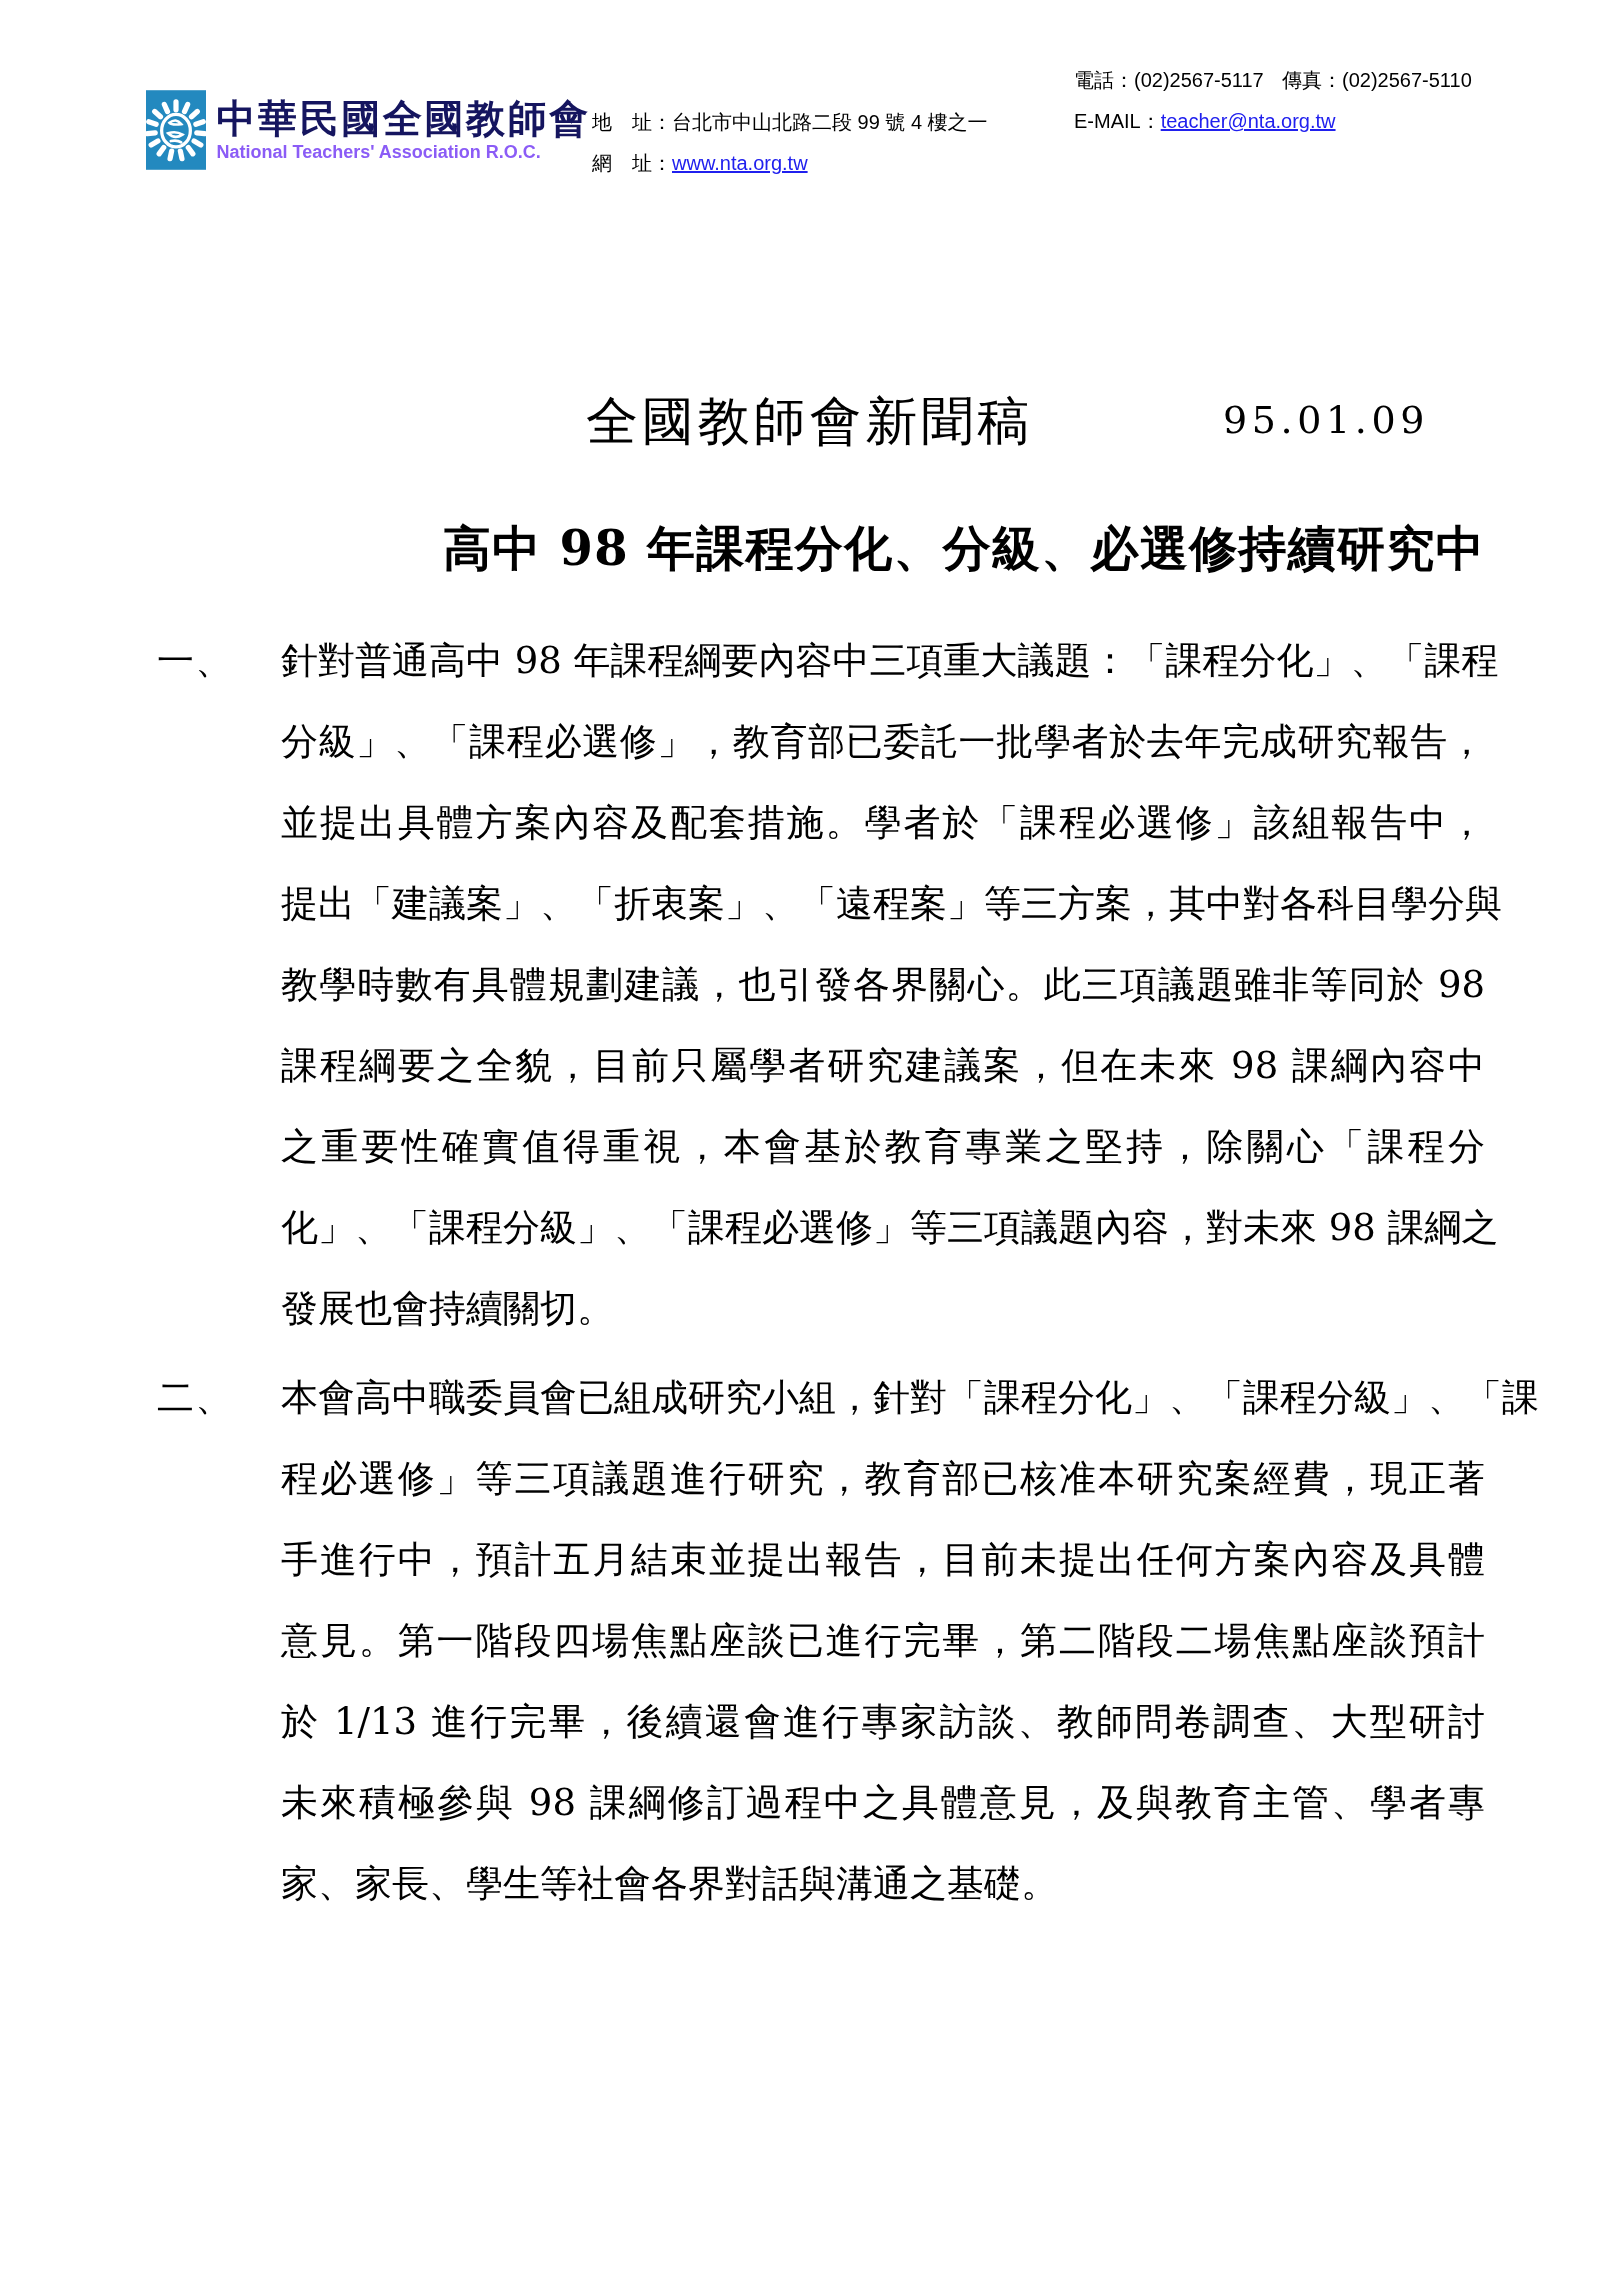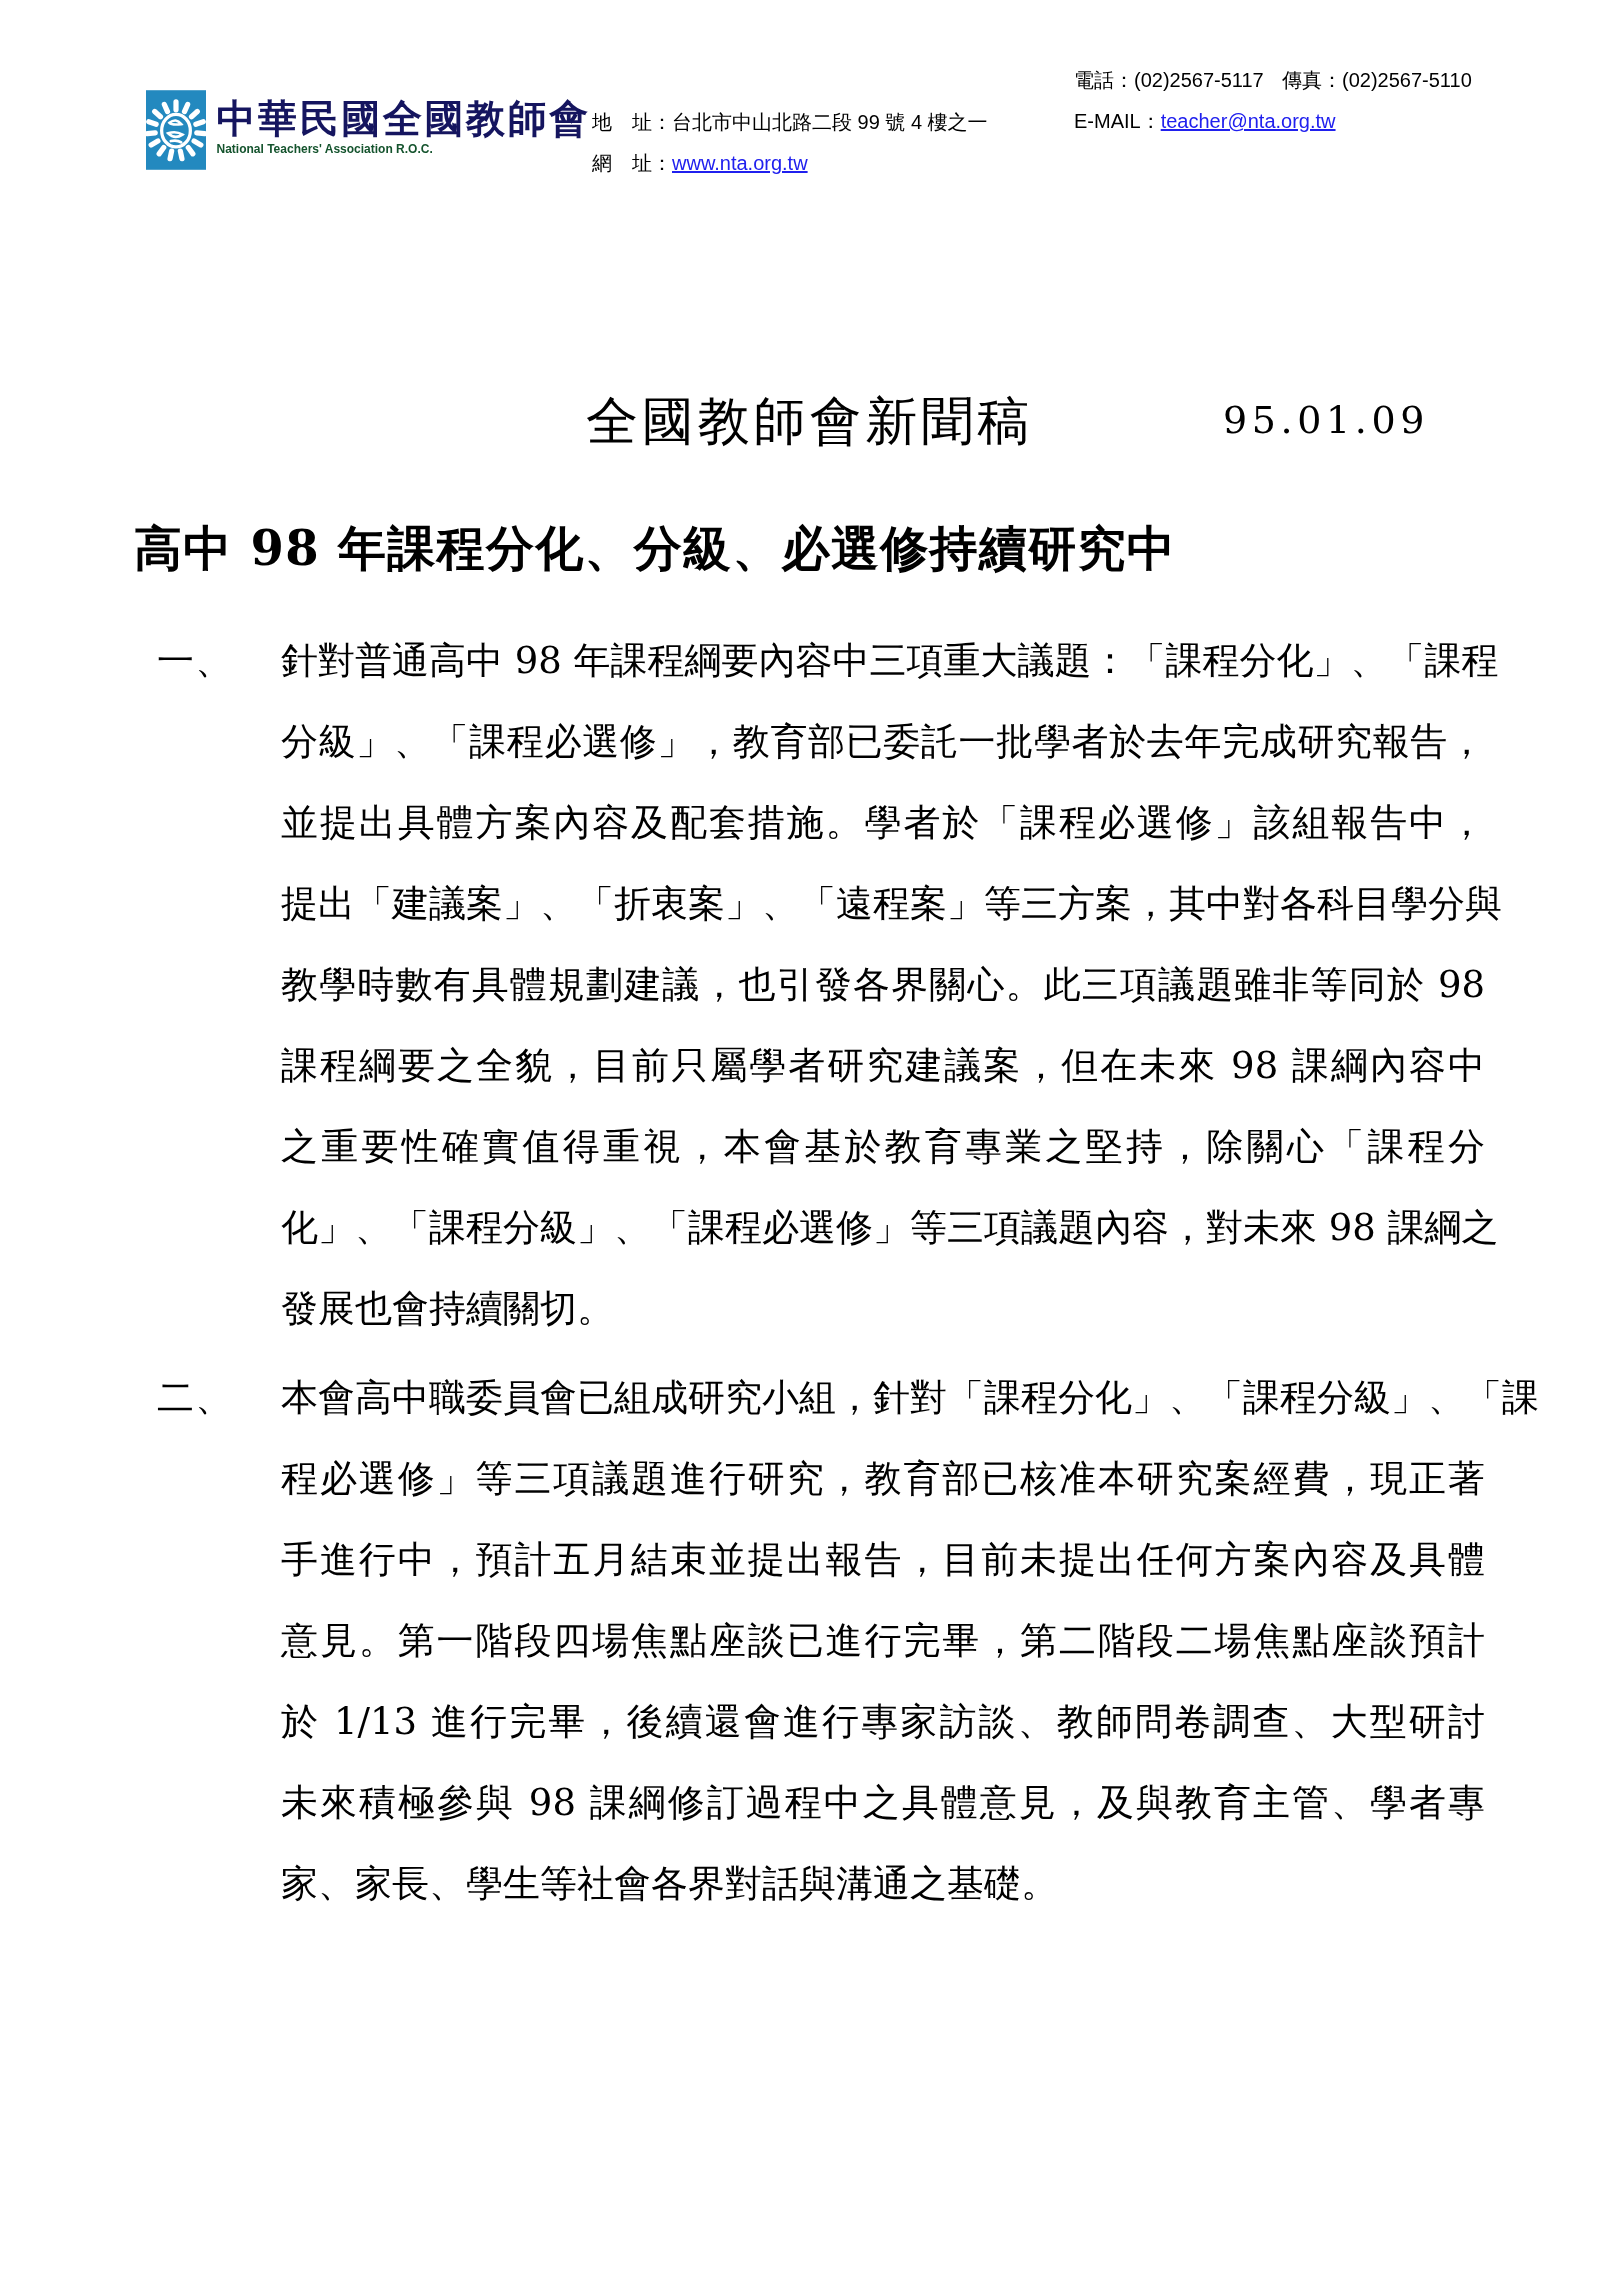--- a/index.html
+++ b/index.html
@@ -16,21 +16,21 @@
   
   .header-org{position:absolute;top:60px;left:146px;display:flex;align-items:flex-start;margin-top:30px;}
   .logo-rect{width:60px;height:80px;flex:0 0 auto;}
   .org-names{margin-left:10.5px;padding-top:6.5px;}
   .org-zh{
     font-size:39px;font-weight:bold;color:#15155F;
     letter-spacing:2.6px;white-space:nowrap;line-height:1.1;
     font-family:"DejaVu Serif", serif;
   }
   .org-en{
-    font-size:12px;font-weight:bold;color:#14532d;margin-top:2.6px;
+    font-size:18px;font-weight:bold;color:#8b5cf6;margin-top:2.6px;
     font-family:"Liberation Sans", sans-serif;white-space:nowrap;
   }
   .contact-a{position:absolute;left:592px;top:67px;font-family:"Liberation Sans", sans-serif;font-size:20px;margin-top:42px;}
   .contact-b{position:absolute;left:1074px;top:67px;font-family:"Liberation Sans", sans-serif;font-size:20px;}
   .contact-row{white-space:nowrap;height:41px;line-height:26px;}
   .contact-row .lbl{color:#000;}
   .doclink{color:#2020EE;text-decoration:underline;}
   .fax-gap{display:inline-block;width:18.3px;}
 
   
@@ -39,21 +39,21 @@
   .salutation .u{display:inline-block;border-bottom:3.9px solid #000;padding-bottom:6.5px;white-space:nowrap;}
 
   
   .doc-title-row{position:absolute;left:134px;top:387px;width:1351px;height:72px;}
   .doc-title{position:absolute;left:0;right:0;text-align:center;font-size:52px;letter-spacing:3.9px;white-space:nowrap;}
   .doc-date{position:absolute;right:56px;top:10.5px;font-size:38px;letter-spacing:4.6px;white-space:nowrap;}
 
   
   .headline{
     position:absolute;left:134px;top:517px;width:1351px;
-    text-align:left;font-size:48px;font-weight:bold;letter-spacing:1.3px;white-space:nowrap;
+    text-align:right;font-size:48px;font-weight:bold;letter-spacing:1.3px;white-space:nowrap;
   }
 
   
   .body-block{position:absolute;left:157px;top:620px;width:1328px;font-size:37px;}
   .para{position:relative;}
   .para + .para{margin-top:7.9px;}
   .para-num{position:absolute;left:0;top:0;line-height:81px;letter-spacing:1.3px;}
   .para-text{margin-left:124px;width:1204px;}
   .para-line{
     height:81px;line-height:81px;white-space:nowrap;

